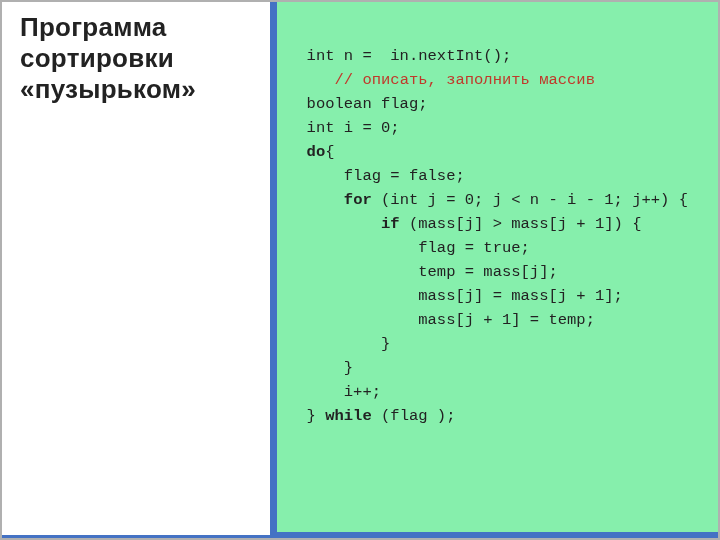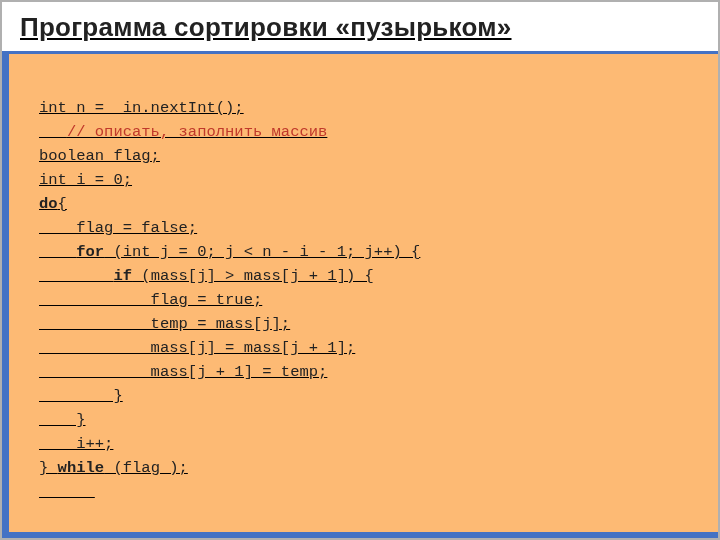--- a/index.html
+++ b/index.html
@@ -11,39 +11,38 @@
       font-family: Arial, sans-serif;
       overflow: hidden;
     }
 
     .slide {
       width: 720px;
       height: 540px;
       background: #fff;
       border: 2px solid #b0b0b0;
       display: flex;
-      flex-direction: column;
-      text-decoration: underline;
+      flex-direction: row;
     }
 
     .slide-title {
       background: #fff;
       border-bottom: 3px solid #4472c4;
       padding: 10px 18px 8px 18px;
       font-size: 26px;
       font-weight: bold;
       color: #222;
       font-family: Arial, sans-serif;
       letter-spacing: 0.01em;
     }
 
     .slide-content {
       flex: 1;
       padding: 18px 30px 18px 30px;
-      background: #fdba74;
+      background: #86efac;
       overflow: hidden;
     }
 
     .code-block {
       font-family: 'Courier New', Courier, monospace;
       font-size: 15.5px;
       line-height: 1.55;
       color: #222;
       white-space: pre;
     }

